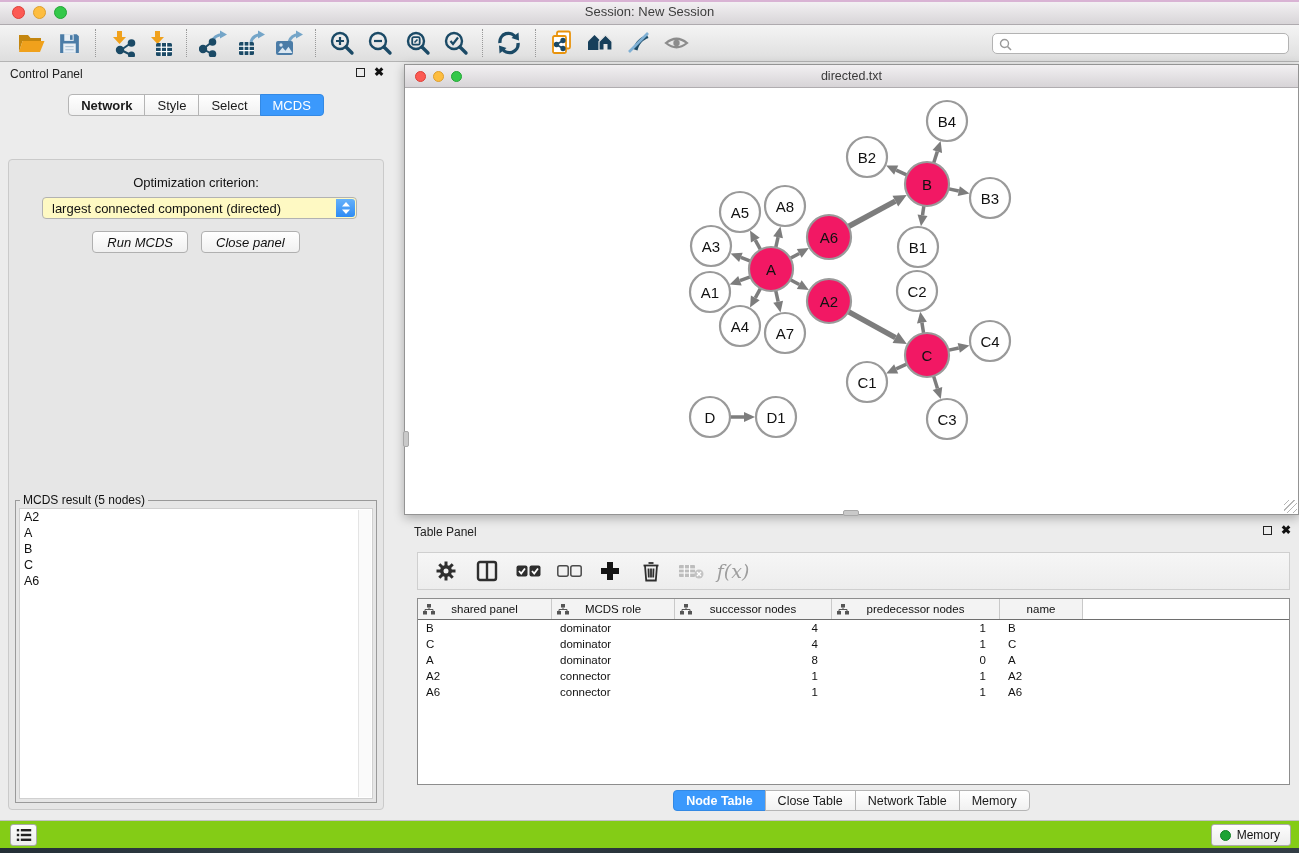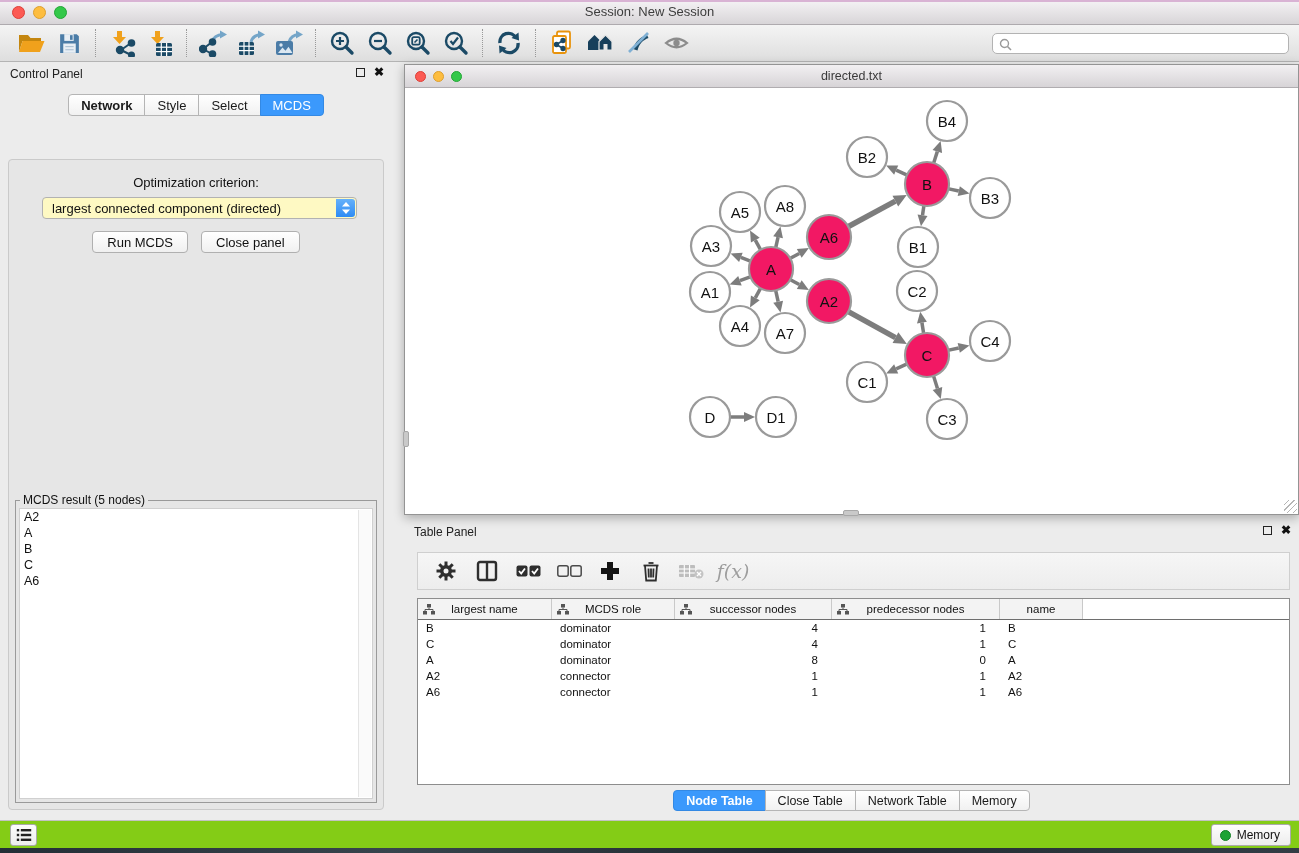--- a/index.html
+++ b/index.html
@@ -47,21 +47,21 @@
   .cp-box { position:absolute; left:8px; right:8px; top:57px; bottom:10px;
     background:#e6e6e6; border:1px solid #cacaca; border-radius:4px;margin-top:40px; }
   .opt-label { position:absolute; left:0; right:0; top:15px; text-align:center; font-size:13px; color:#111; }
   .cp-select { position:absolute; left:33px; top:37px; width:315px; height:22px; background:#fef9c3;
     border:1px solid #b2b2b2; border-radius:4px; font-size:13px; color:#111;
     display:flex; align-items:center; padding-left:9px; }
   .cp-select .stepper { position:absolute; right:1px; top:1px; bottom:1px; width:19px; border-radius:0 3px 3px 0;
     background:linear-gradient(#66b1fa,#2e8bf4); display:flex; align-items:center; justify-content:center; }
   .cp-buttons { position:absolute; left:0; right:0; top:71px; display:flex; justify-content:center; gap:13px; }
   .push-btn { height:22px; padding:0 14px; border:1px solid #b0b0b0; border-radius:4px;
-    background:linear-gradient(#ffffff,#f0f0f0); font-size:13px; font-family:inherit; color:#111; cursor:default; }
+    background:linear-gradient(#ffffff,#f0f0f0); font-size:13px; font-family:inherit; color:#111; cursor:default;font-style:italic; }
   .mcds-result { position:absolute; left:6px; right:6px; top:333px; bottom:6px;
     border:1px solid #9a9a9a; background:#e6e6e6; }
   .mcds-result legend { font-size:12px; color:#111; margin-left:4px; padding:0 3px; }
   .mcds-list { position:absolute; left:3px; right:3px; top:1px; bottom:3px; background:#fff;
     border:1px solid #d0d0d0; overflow:hidden; }
   .mcds-list .item { font-size:12.5px; color:#111; line-height:16px; padding-left:4px; }
   .mcds-scroll { position:absolute; right:1px; top:1px; bottom:1px; width:13px; background:#fafafa; border-left:1px solid #e4e4e4; }
 
   
   .network-window { position:absolute; left:404px; top:64px; width:895px; height:451px;
@@ -560,21 +560,21 @@
       <div class="tp-header">
           <div class="th-cell" style="width: 134px;">
             <svg class="tree-ico" width="12" height="11" viewBox="0 0 12 11">
               <g fill="#555">
                 <rect x="4" y="0" width="4" height="3.5"></rect>
                 <rect x="0" y="7" width="4" height="3.5"></rect>
                 <rect x="8" y="7" width="4" height="3.5"></rect>
               </g>
               <path d="M6 3.5 V5.5 M2 7 V5.5 H10 V7" stroke="#555" stroke-width="1" fill="none"></path>
             </svg>
-            <span>largest name</span>
+            <span>shared panel</span>
           </div>
           <div class="th-cell" style="width: 123px;">
             <svg class="tree-ico" width="12" height="11" viewBox="0 0 12 11">
               <g fill="#555">
                 <rect x="4" y="0" width="4" height="3.5"></rect>
                 <rect x="0" y="7" width="4" height="3.5"></rect>
                 <rect x="8" y="7" width="4" height="3.5"></rect>
               </g>
               <path d="M6 3.5 V5.5 M2 7 V5.5 H10 V7" stroke="#555" stroke-width="1" fill="none"></path>
             </svg>

